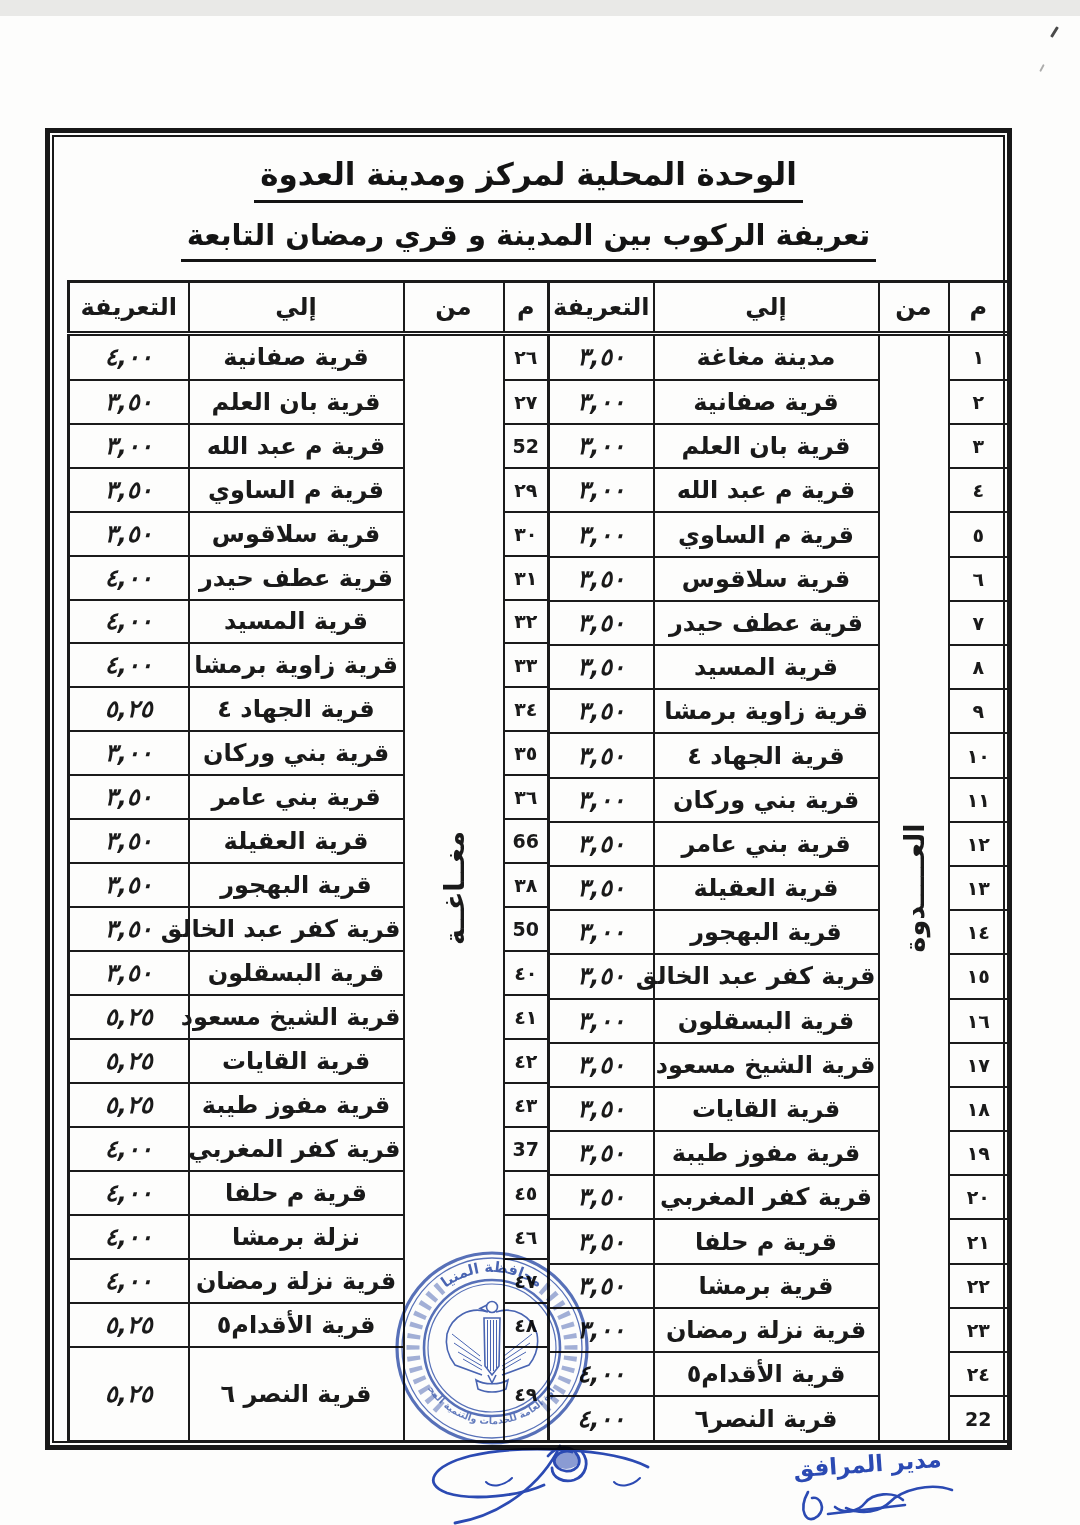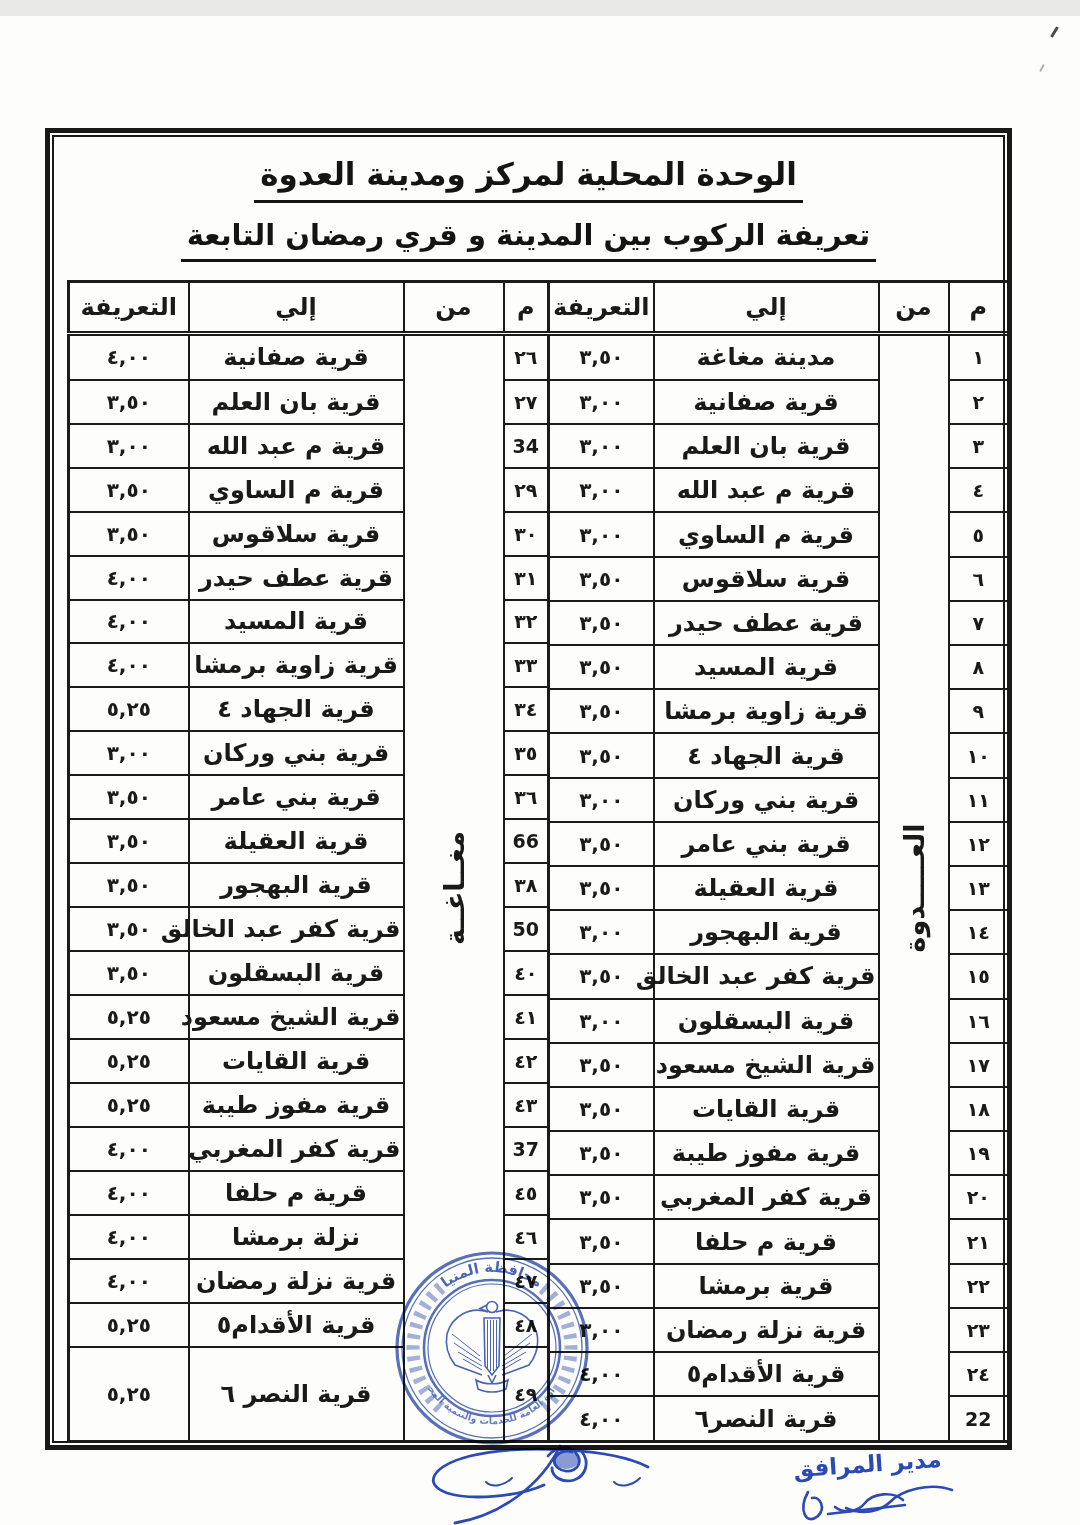--- a/index.html
+++ b/index.html
@@ -20,21 +20,21 @@
   
   .tbl{position:absolute;border-collapse:collapse;table-layout:fixed;direction:rtl;background:transparent;}
   .tbl,.tbl td,.tbl th{border:2px solid #1b1b1b;}
   .tbl{border-width:3px;}
   .tbl th{font-size:24px;font-weight:700;height:46px;border-bottom:5px double #1b1b1b;background:transparent;}
   .tbl td{text-align:center;vertical-align:middle;font-weight:700;padding:0 2px;overflow:visible;white-space:nowrap;}
   .tbl-right{left:493px;top:143px;width:460px;height:1163px;}
   .tbl-left{left:13px;top:143px;width:480px;height:1163px;}
   .c-num{font-size:19px;}
   .c-to{font-size:24px;}
-  .c-fare{font-size:20px;letter-spacing:1px;}
+  .c-fare{font-size:24px;letter-spacing:1px;font-style:italic;}
   .c-from{position:relative;}
   .vtext{position:absolute;top:50%;left:50%;transform:translate(-50%,-50%) rotate(-90deg);
     white-space:nowrap;font-size:27px;font-weight:700;letter-spacing:2px;}
   .tbl-left tbody tr:last-child td{height:92px;}
   
   .stamp-svg{position:absolute;left:377px;top:1217px;mix-blend-mode:multiply;opacity:.88;pointer-events:none;}
   .sig-svg{position:absolute;left:0;top:0;mix-blend-mode:multiply;pointer-events:none;}
   .speck{position:absolute;background:#4a4a4a;border-radius:1px;}
   .speck1{left:1053px;top:10px;width:3px;height:12px;transform:rotate(32deg);}
   .speck2{left:1041px;top:48px;width:2px;height:8px;transform:rotate(28deg);opacity:.45;}
@@ -225,21 +225,21 @@
               </td>
               <td class="c-to">قرية صفانية</td>
               <td class="c-fare">٤,٠٠</td>
             </tr>
             <tr>
               <td class="c-num">٢٧</td>
               <td class="c-to">قرية بان العلم</td>
               <td class="c-fare">٣,٥٠</td>
             </tr>
             <tr>
-              <td class="c-num">34</td>
+              <td class="c-num">52</td>
               <td class="c-to">قرية م عبد الله</td>
               <td class="c-fare">٣,٠٠</td>
             </tr>
             <tr>
               <td class="c-num">٢٩</td>
               <td class="c-to">قرية م الساوي</td>
               <td class="c-fare">٣,٥٠</td>
             </tr>
             <tr>
               <td class="c-num">٣٠</td>

